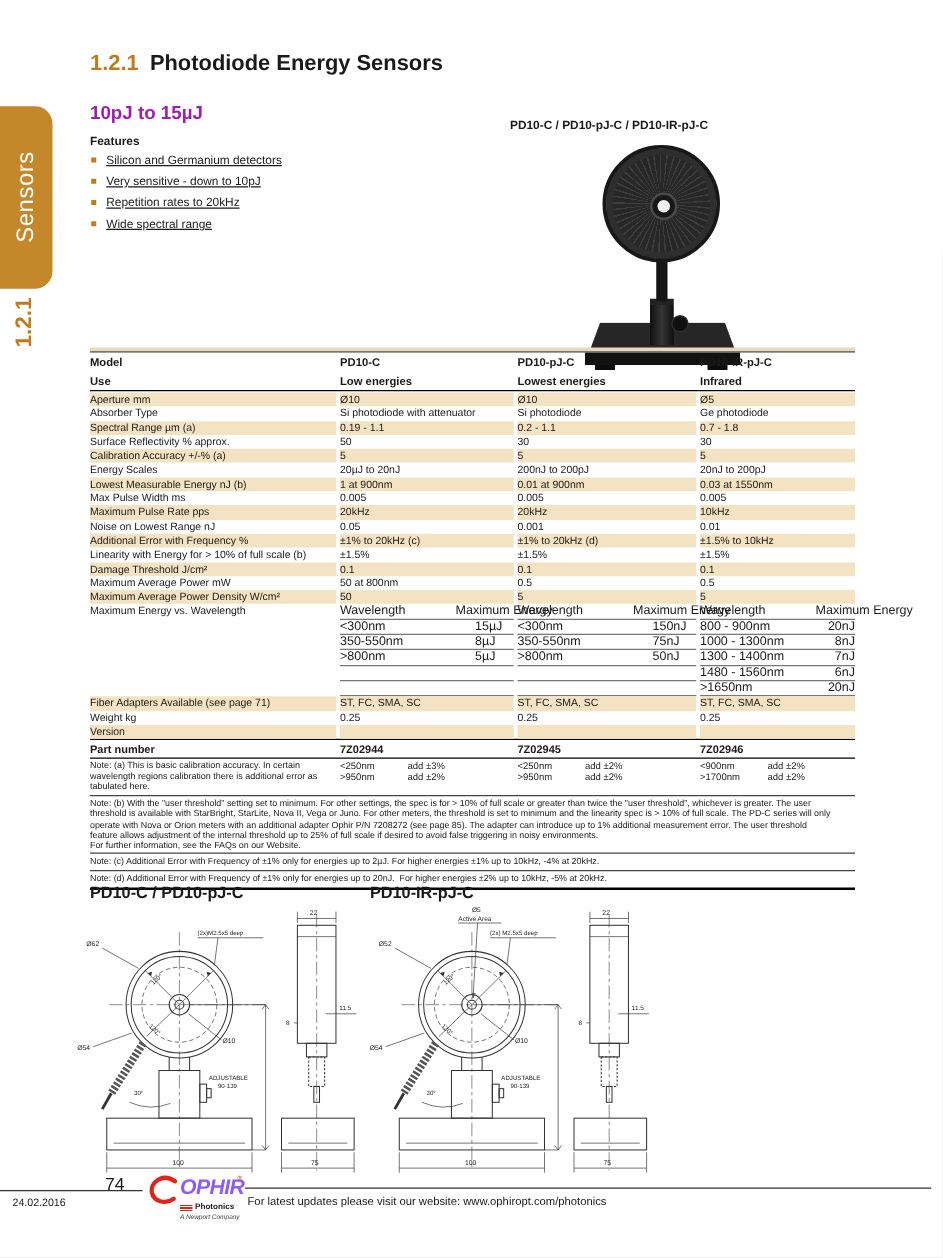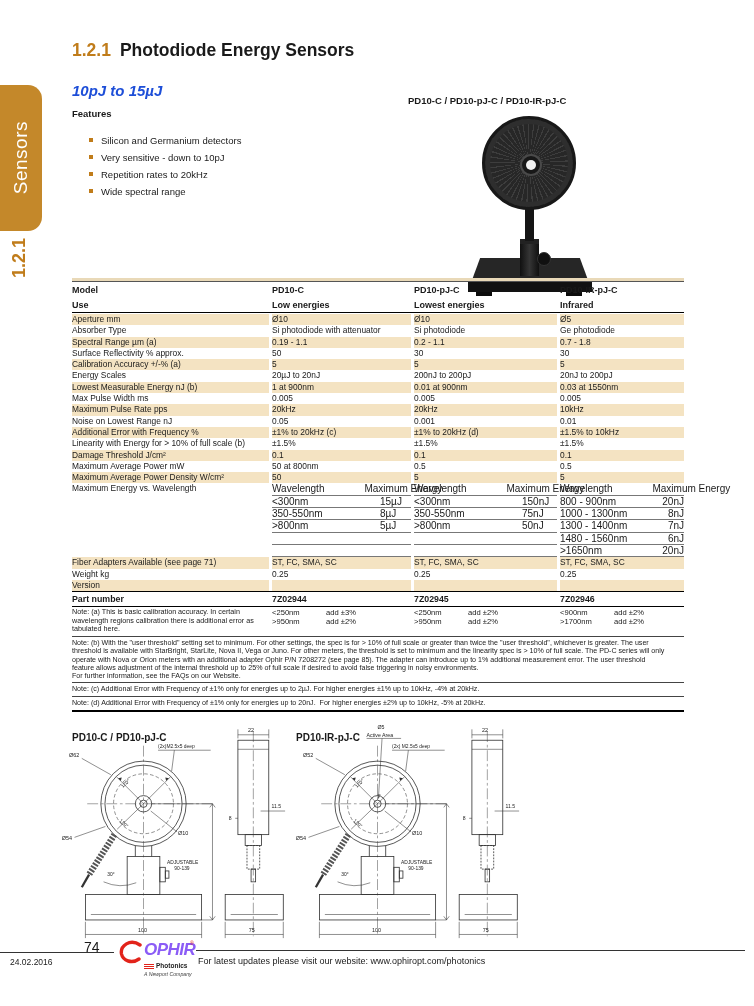--- a/index.html
+++ b/index.html
@@ -7,24 +7,24 @@
         font-family:"Liberation Sans",sans-serif;color:#1a1a1a;overflow:hidden;}
   
   .tab{position:absolute;left:0;top:85px;width:42px;height:146px;background:#c4882a;
        border-radius:0 14px 14px 0;display:flex;align-items:center;justify-content:center;}
   .tab-text{writing-mode:vertical-rl;transform:rotate(180deg);color:#fff;font-size:19px;letter-spacing:.5px;}
   .side-num{position:absolute;left:9px;top:238px;writing-mode:vertical-rl;transform:rotate(180deg);
        color:#c07c1a;font-size:18px;font-weight:600;}
   
   .title{position:absolute;left:72px;top:40px;font-size:17.5px;font-weight:bold;}
   .title .num{color:#c07c1a;margin-right:9px;}
-  .range{position:absolute;left:72px;top:82px;font-size:15px;font-weight:600;color:#1d4ed8;font-style:italic;}
+  .range{position:absolute;left:72px;top:82px;font-size:15px;font-weight:600;color:#a21caf;}
   .features{position:absolute;left:72px;top:108px;width:300px;}
   .features h3{margin:0 0 4px 0;font-size:9.5px;}
-  .features ul{margin:16px;padding:0;list-style:none;}
+  .features ul{margin:0;padding:0;list-style:none;text-decoration:underline;}
   .features li{position:relative;font-size:9.5px;margin:0 0 6px 0;padding-left:13px;}
   .features li::before{content:"";position:absolute;left:1px;top:3px;width:4px;height:4px;background:#c07c1a;}
   .prod-caption{position:absolute;left:408px;top:95px;font-size:9.5px;font-weight:bold;}
   
   .photo{position:absolute;left:424px;top:108px;width:210px;height:160px;}
   .photo *{position:absolute;}
   .disc{left:58px;top:8px;width:88px;height:88px;border-radius:50%;border:3px solid #181818;
         background:repeating-conic-gradient(from 0deg,#272727 0 6deg,#3d3d3d 6deg 8deg);
         box-shadow:inset 0 0 0 5px #2e2e2e;}
   .hub{left:96px;top:46px;width:18px;height:18px;border-radius:50%;background:#181818;border:2px solid #4a4a4a;}
@@ -54,21 +54,21 @@
   .wlr .w2{flex:1;white-space:nowrap;}
   .partrow{border-top:1.2px solid #000;}
   .partrow .tcell{font-weight:bold;font-size:8.8px;height:13.5px;line-height:14px;}
   .notea{border-top:1px solid #000;padding:1.5px 0 2px 0;}
   .notea .natext{font-size:7.2px;line-height:8.6px;white-space:normal;}
   .nr{display:flex;font-size:7.6px;line-height:9.3px;}
   .nr .n1{width:54px;}
   .noterow{border-top:.8px solid #444;font-size:7.1px;line-height:8.3px;padding:2px 0;white-space:pre-wrap;}
   .endbar{border-top:2px solid #000;margin-top:1px;}
   
-  .draw-title{position:absolute;top:706px;font-size:10px;font-weight:bold;margin-top:26px;}
+  .draw-title{position:absolute;top:706px;font-size:13px;font-weight:bold;}
   #draw-title-left{left:72px;}  #draw-title-right{left:296px;}
   #drawing-left{position:absolute;left:60px;top:720px;}
   #drawing-right{position:absolute;left:294px;top:720px;}
   .drawing text{font-family:"Liberation Sans",sans-serif;}
   
   .f-pageline{position:absolute;left:0;top:952px;width:114px;border-top:1.2px solid #333;}
   .f-pagenum{position:absolute;left:84px;top:939px;font-size:14px;}
   .f-date{position:absolute;left:10px;top:957px;font-size:8.5px;}
   .f-logo{position:absolute;left:118px;top:938px;width:78px;height:52px;}
   .f-logo .mark{position:absolute;left:0;top:2px;}

